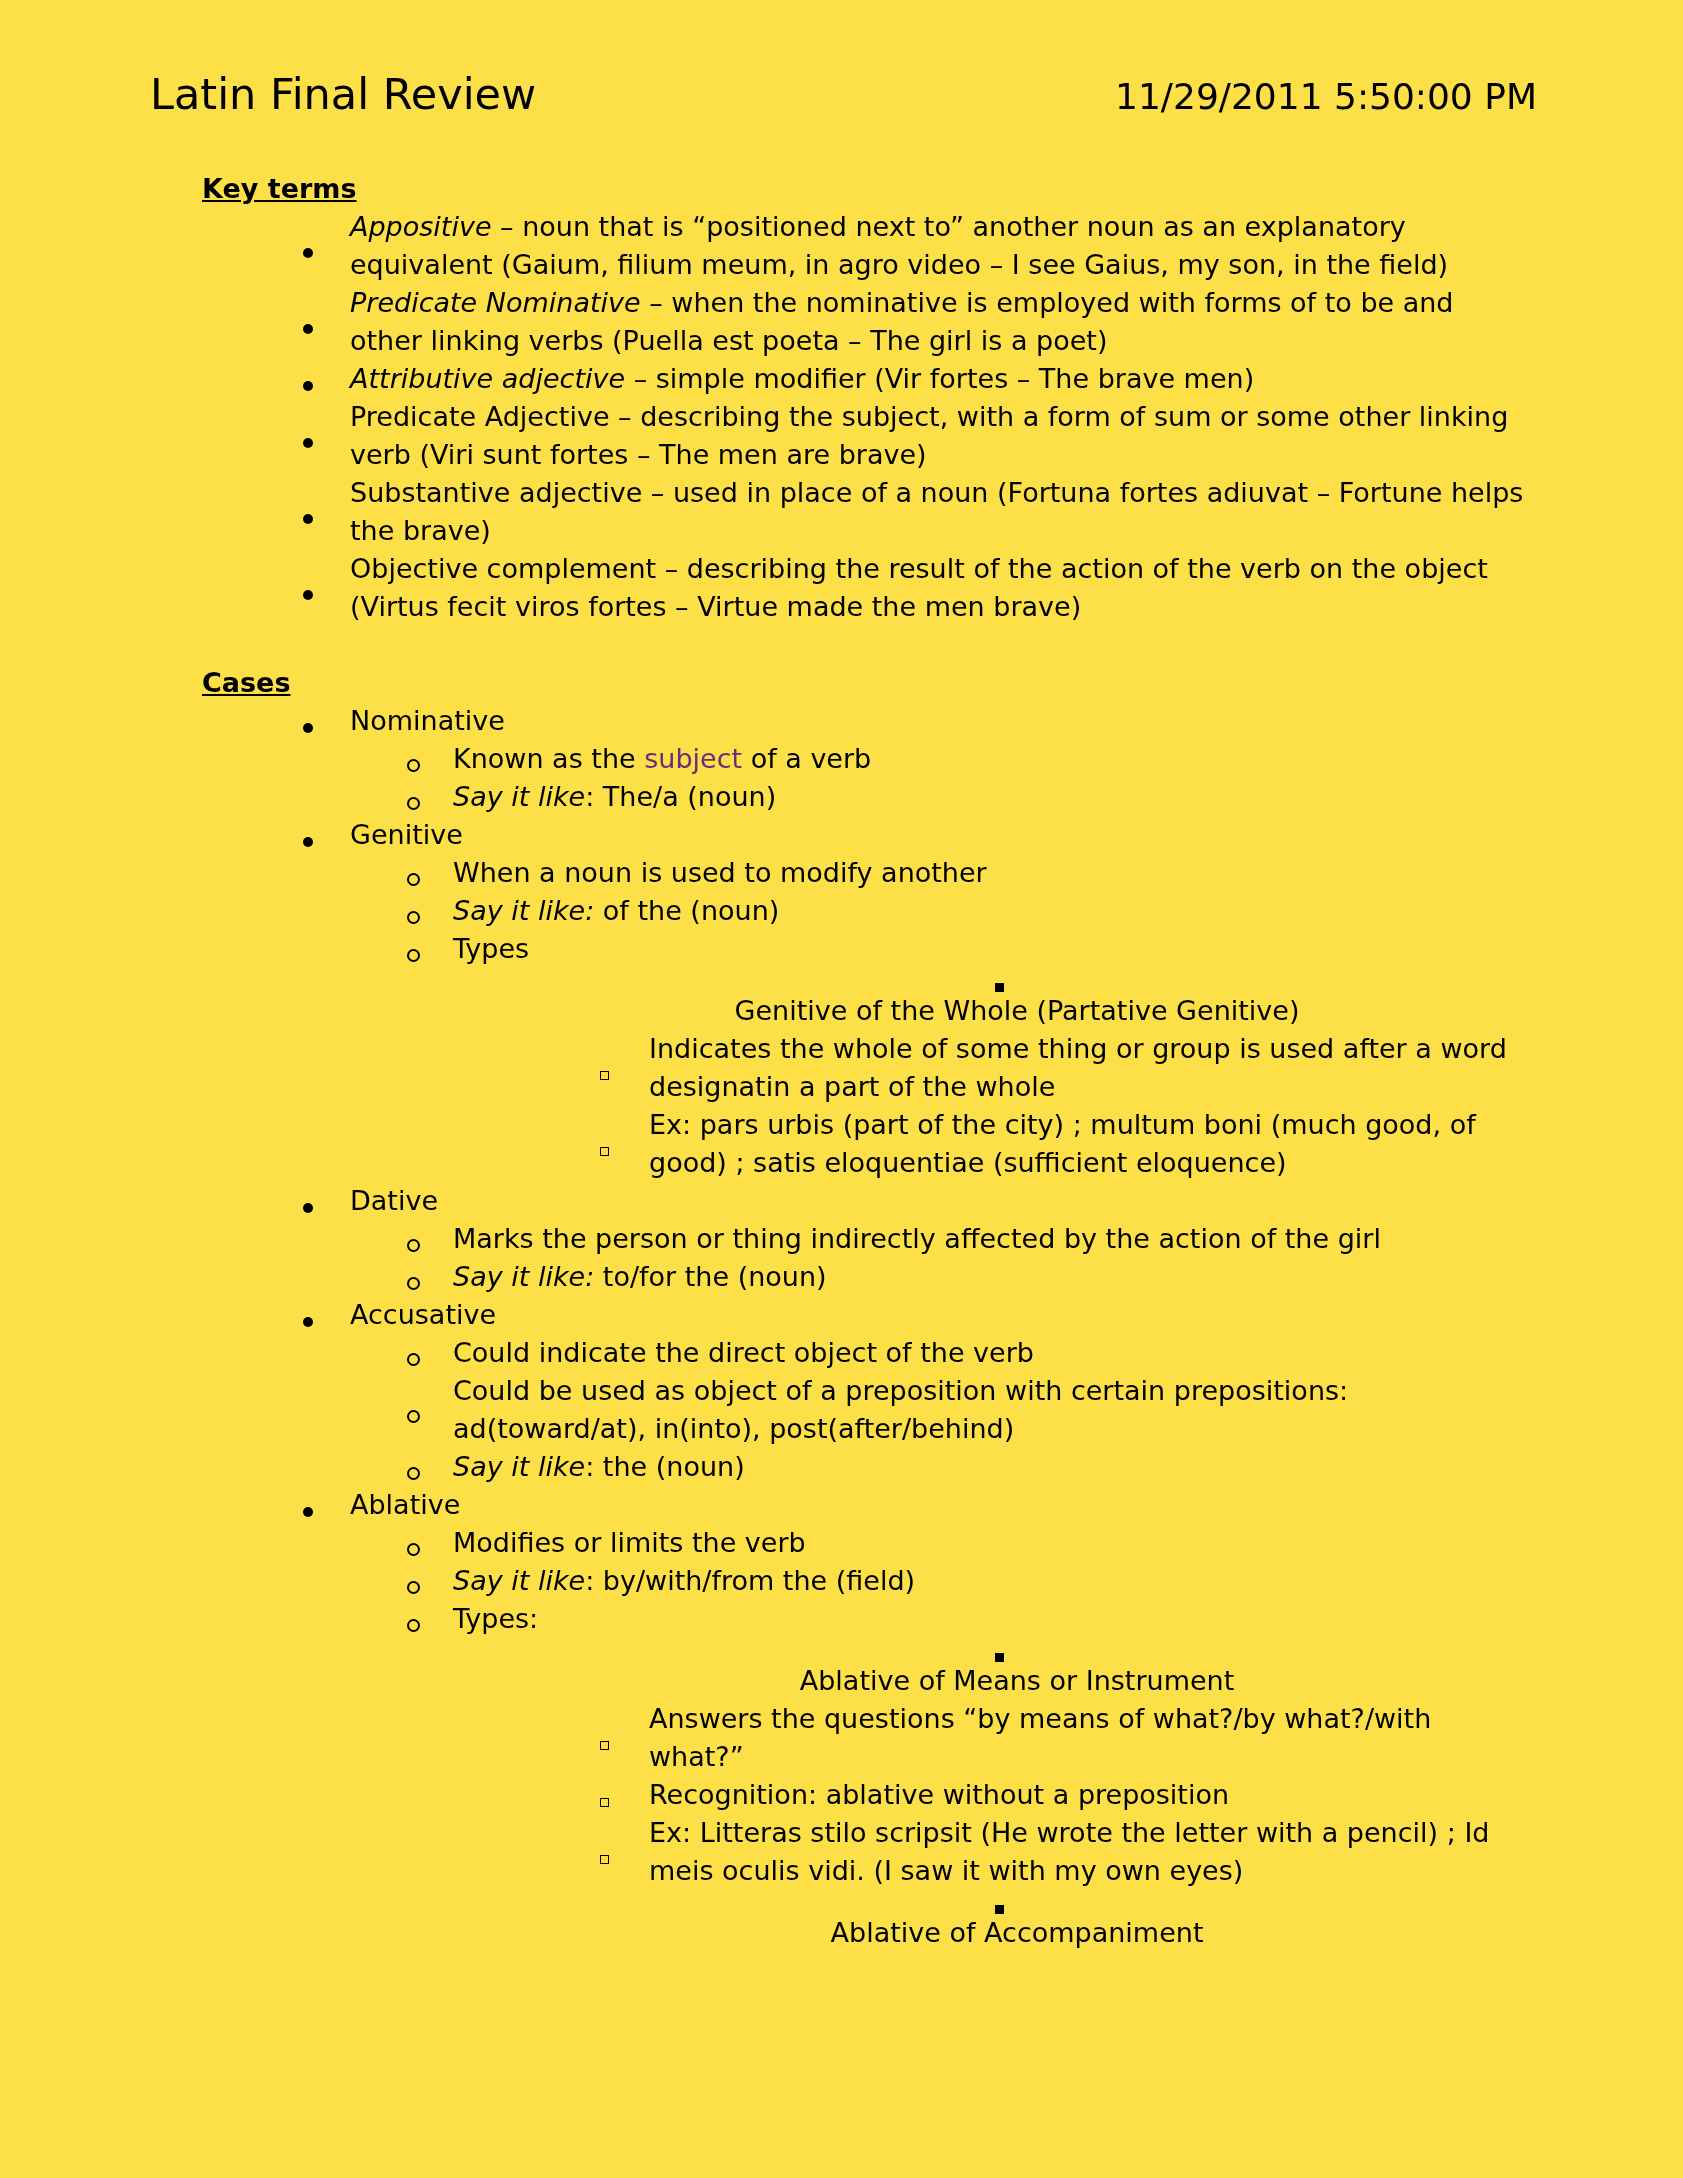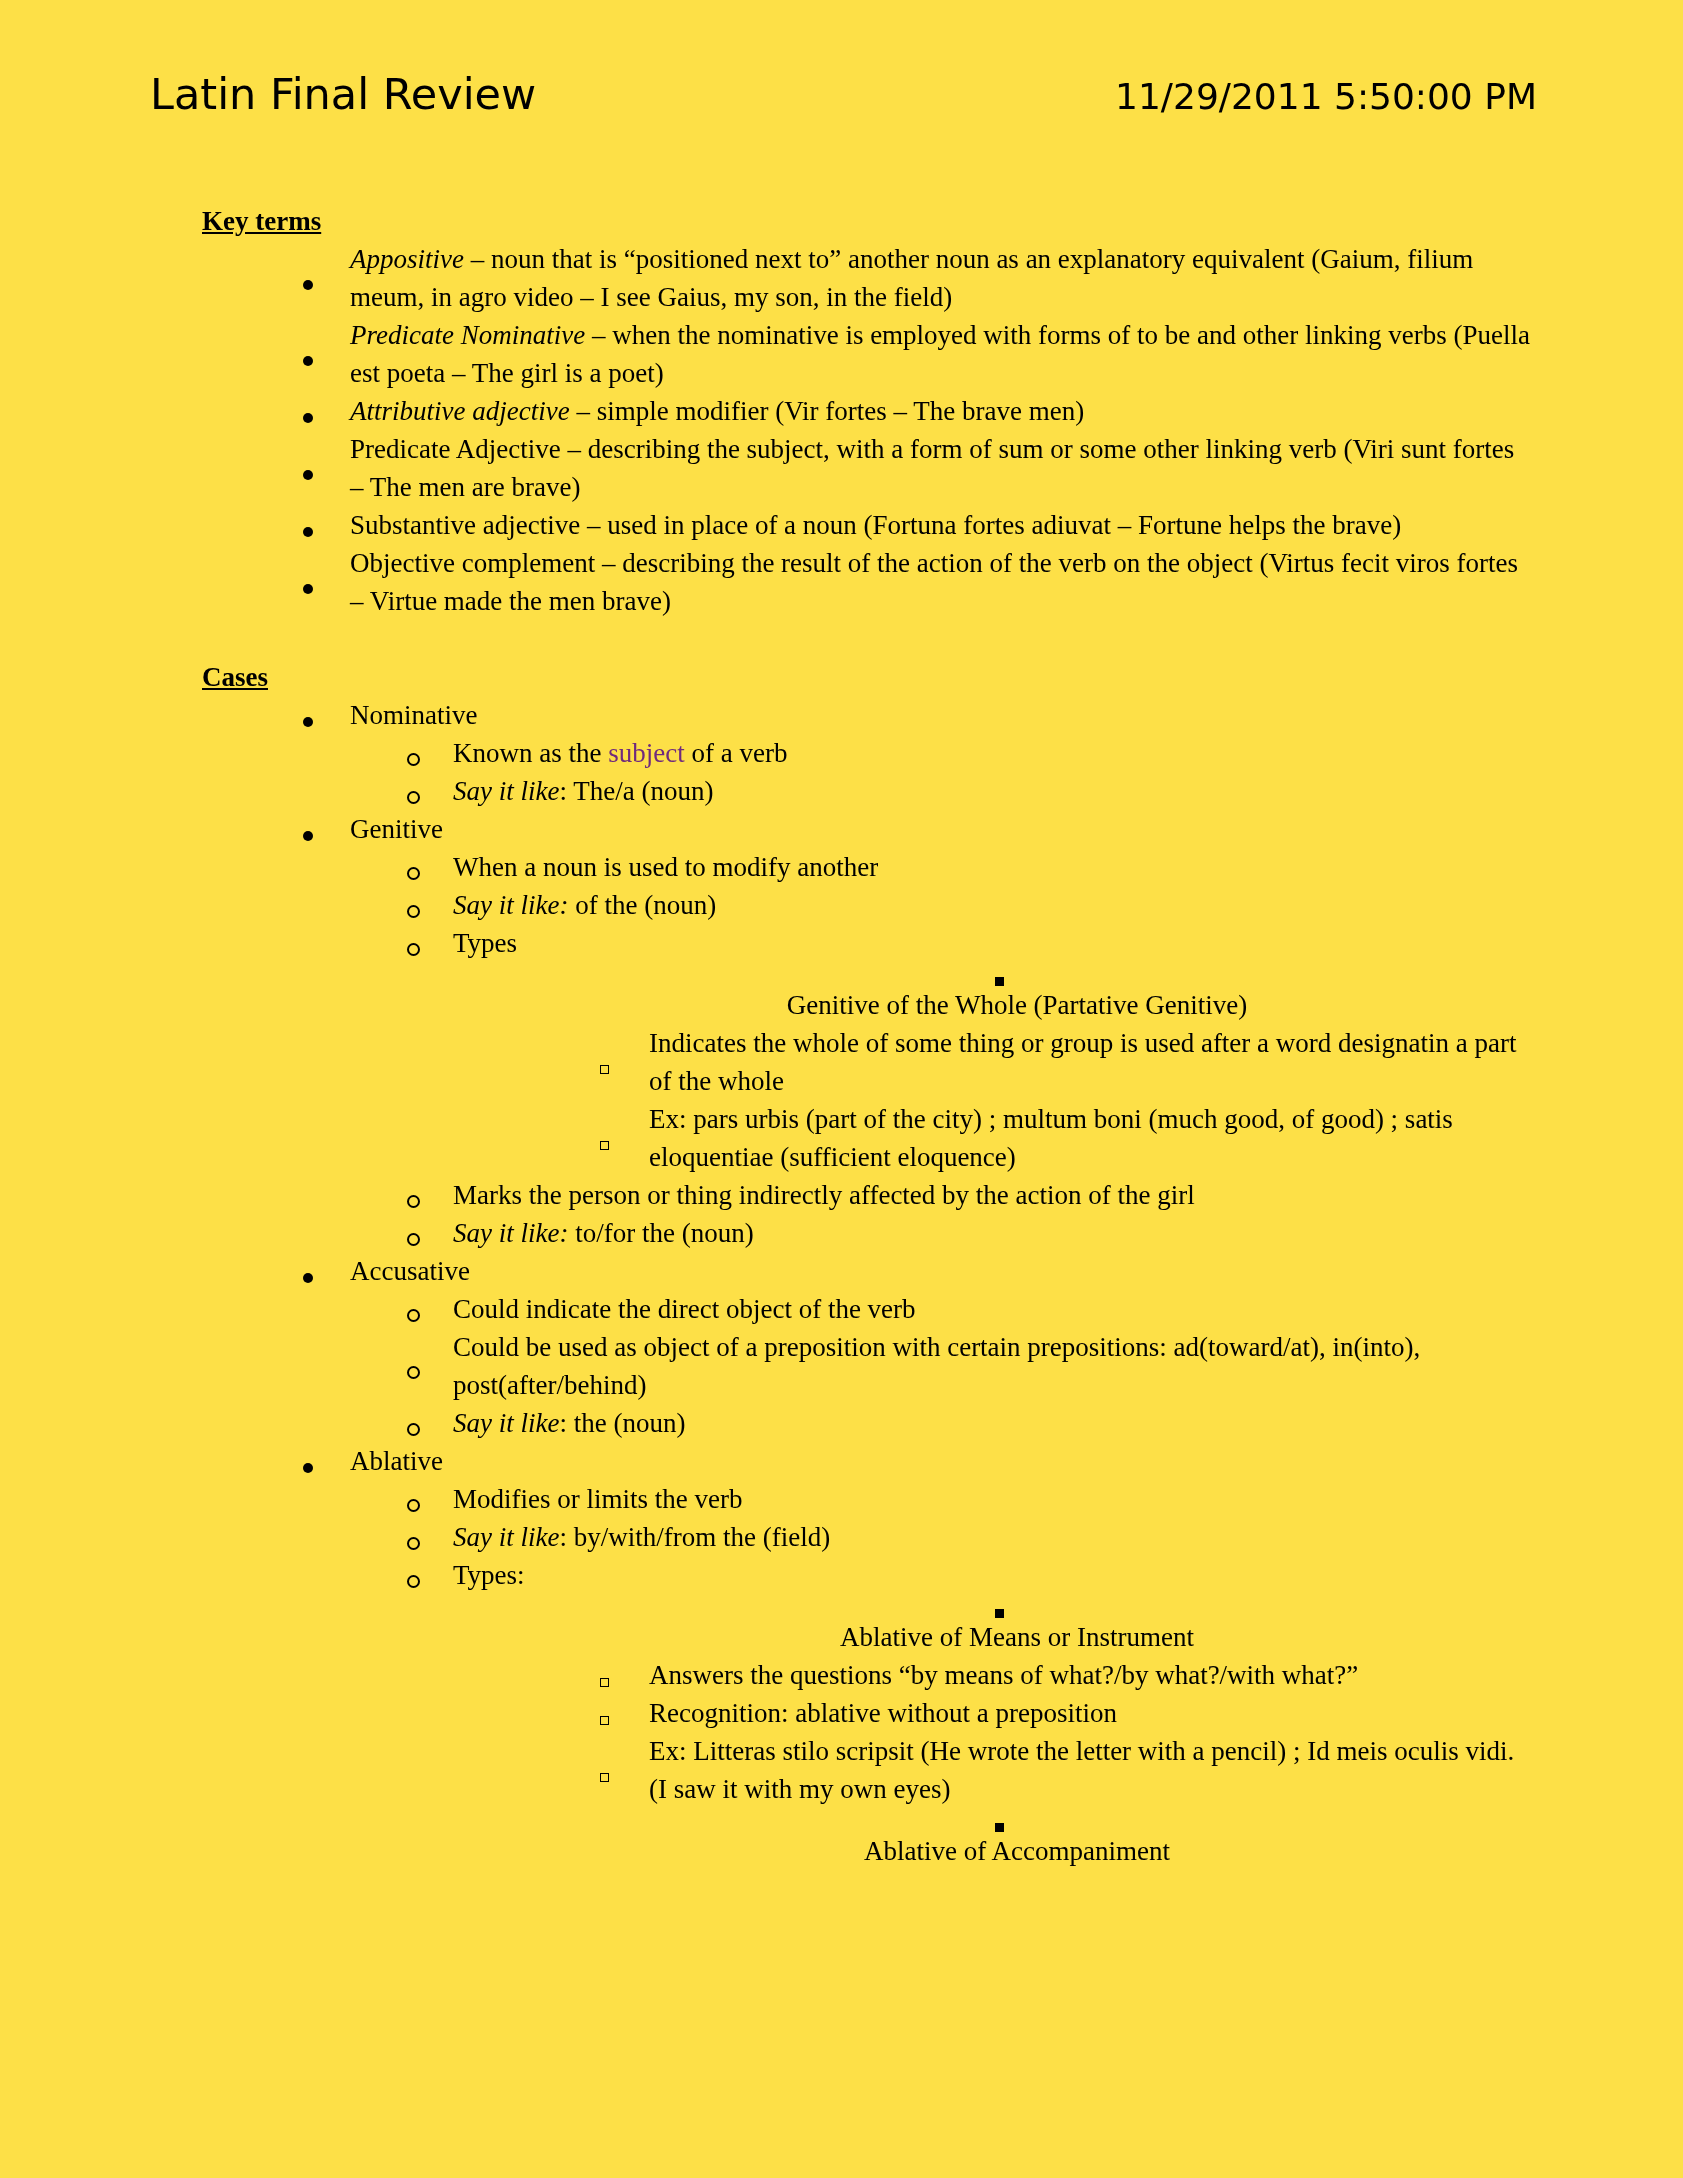--- a/index.html
+++ b/index.html
@@ -22,21 +22,21 @@
   .doc-title {
     font-size: 43px;
     font-weight: 400;
     line-height: 1.2;
     white-space: nowrap;
   }
   .doc-timestamp {
     font-size: 36px;
     white-space: nowrap;
   }
-  .doc-body { margin: 81px 149px 0 0; font-family: Liberation Serif, serif; }
+  .doc-body { margin: 49px 149px 0 0; }
   .section + .section { margin-top: 38px; }
   .section-heading {
     margin-left: 202px;
     font-size: 27px;
     font-weight: bold;
     text-decoration: underline;
     line-height: 38px;
   }
   .item {
     display: flex;
@@ -160,20 +160,26 @@
             <span class="bullet b-hollow-square"></span>
           </span>
           <span class="item-text"><span>Indicates the whole of some thing or group is used after a word designatin a part of the whole</span></span>
         </div>
         <div class="item lvl4">
           <span class="bullet-box">
             <span class="bullet b-hollow-square"></span>
           </span>
           <span class="item-text"><span>Ex: pars urbis (part of the city) ; multum boni (much good, of good) ; satis eloquentiae (sufficient eloquence)</span></span>
         </div>
+        <div class="item lvl1">
+          <span class="bullet-box">
+            <span class="bullet b-disc"></span>
+          </span>
+          <span class="item-text"><span>Dative</span></span>
+        </div>
         <div class="item lvl2">
           <span class="bullet-box">
             <span class="bullet b-circle"></span>
           </span>
           <span class="item-text"><span>Marks the person or thing indirectly affected by the action of the girl</span></span>
         </div>
         <div class="item lvl2">
           <span class="bullet-box">
             <span class="bullet b-circle"></span>
           </span>

